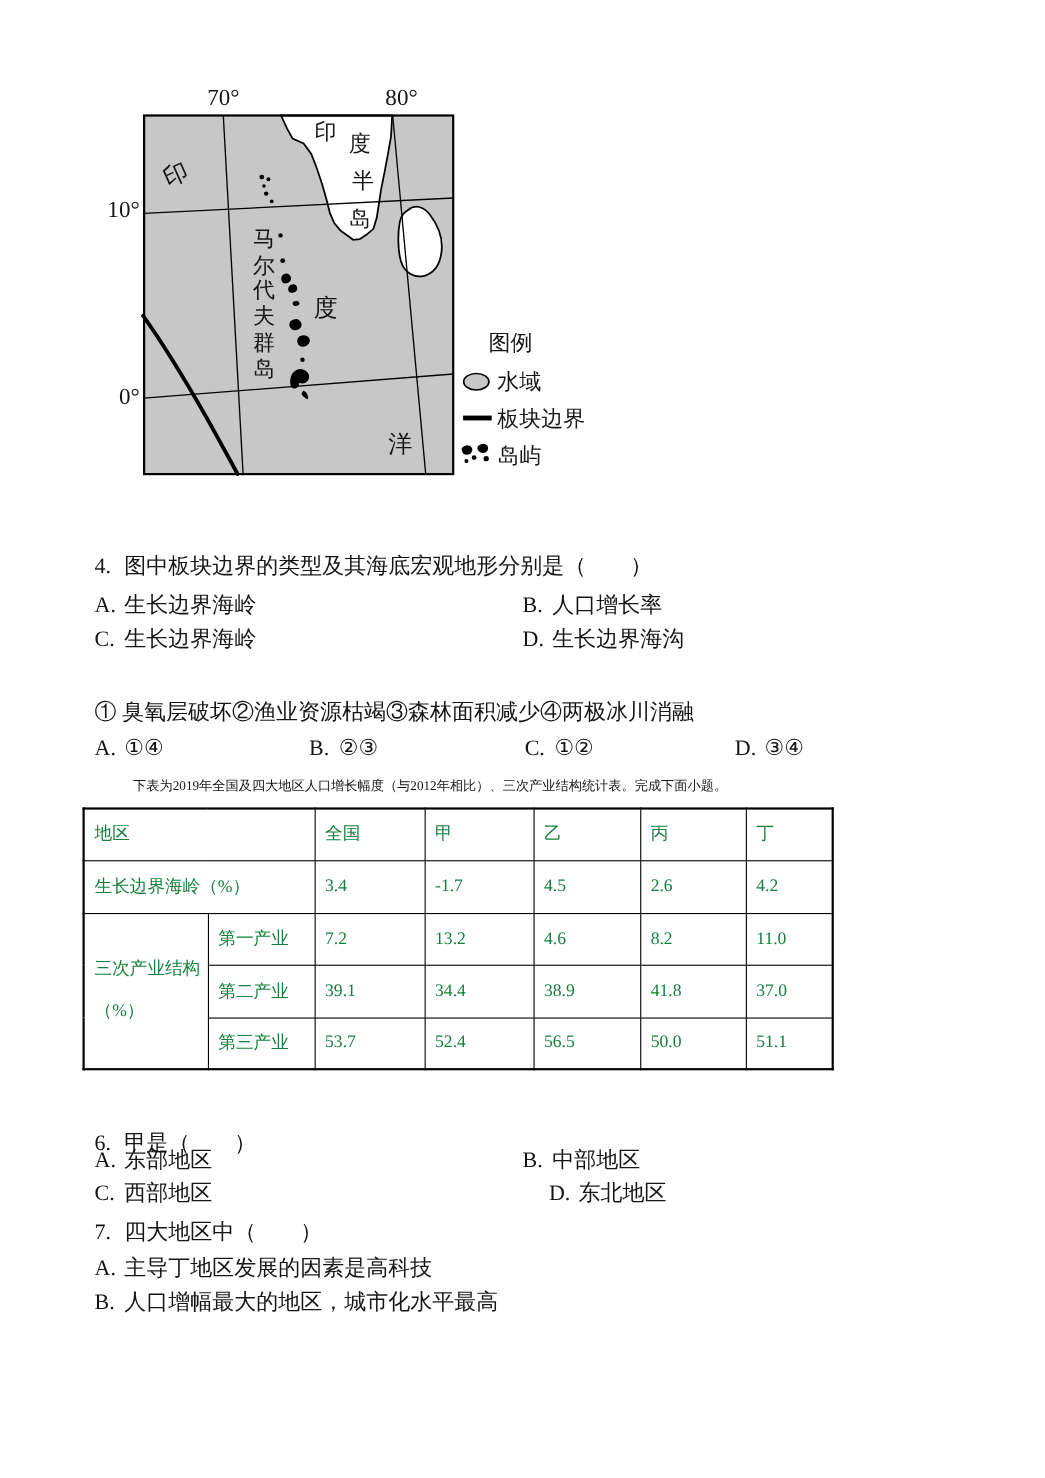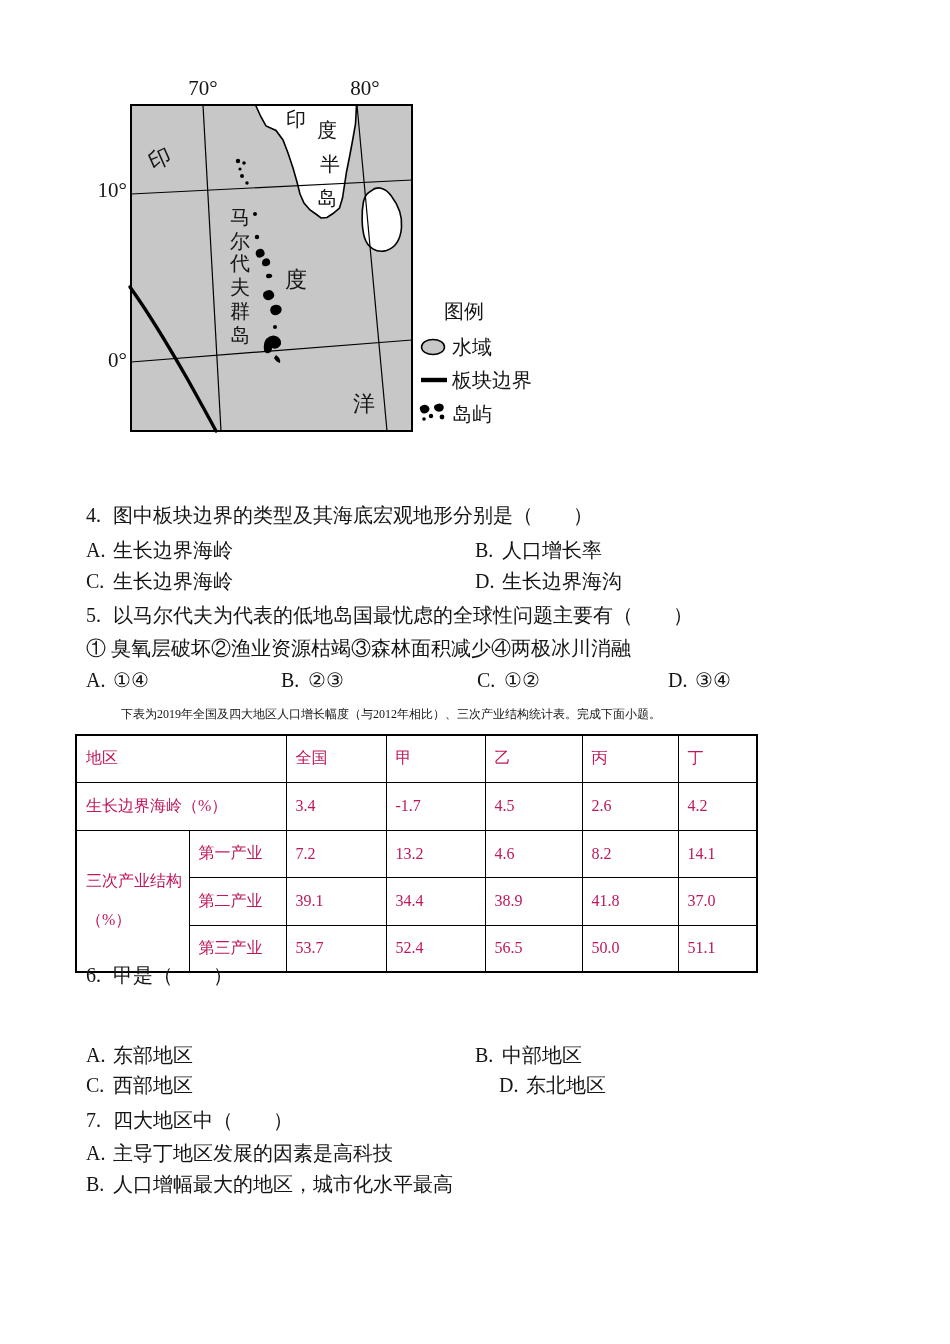--- a/index.html
+++ b/index.html
@@ -5,21 +5,21 @@
   html,body{margin:0;padding:0;background:#ffffff;}
   .page{position:relative;width:831px;height:1344px;background:#ffffff;overflow:hidden;
         font-family:"Liberation Serif","DejaVu Serif",serif;color:#151515;}
   .map-svg{position:absolute;left:0;top:0;}
   .map-svg text{font-family:"Liberation Serif","DejaVu Serif",serif;fill:#151515;}
   .line{position:absolute;white-space:nowrap;font-size:20px;line-height:22px;color:#151515;}
   .num{display:inline-block;min-width:27px;}
   .intro{font-size:12px;}
   table.stats{position:absolute;left:75px;top:734px;border-collapse:collapse;table-layout:fixed;
         border:2px solid #000;}
-  table.stats td{border:1.5px solid #000;font-size:16px;color:#be185d;vertical-align:middle;
+  table.stats td{border:1.5px solid #000;font-size:16px;color:#15803d;vertical-align:middle;
         padding:0 2px 0 9px;overflow:hidden;}
   td.ind-label{padding-right:14px;line-height:2.4;word-break:break-all;}
 </style>
 </head>
 <body>
 
 <div class="page">
 
   <svg class="map-svg" width="950" height="470" viewBox="0 0 950 470">
 
@@ -114,23 +114,20 @@
   <div class="line" style="left:475px;top:539px">
     <span class="num">B.</span><span>人口增长率</span>
   </div>
   <div class="line" style="left:86px;top:570px">
     <span class="num">C.</span><span>生长边界海岭</span>
   </div>
   <div class="line" style="left:475px;top:570px">
     <span class="num">D.</span><span>生长边界海沟</span>
   </div>
 
-  <div class="line" style="left:86px;top:604px">
-    <span class="num">5.</span><span>以马尔代夫为代表的低地岛国最忧虑的全球性问题主要有（　　）</span>
-  </div>
   <div class="line" style="left:86px;top:637px">
     <span>① 臭氧层破坏②渔业资源枯竭③森林面积减少④两极冰川消融</span>
   </div>
   <div class="line" style="left:86px;top:669px">
     <span class="num">A.</span><span>①④</span>
   </div>
   <div class="line" style="left:281px;top:669px">
     <span class="num">B.</span><span>②③</span>
   </div>
   <div class="line" style="left:477px;top:669px">
@@ -171,42 +168,42 @@
       <td>2.6</td>
       <td>4.2</td>
     </tr>
     <tr style="height:47px">
       <td rowspan="3" class="ind-label">三次产业结构（%）</td>
       <td>第一产业</td>
       <td>7.2</td>
       <td>13.2</td>
       <td>4.6</td>
       <td>8.2</td>
-      <td>14.1</td>
+      <td>11.0</td>
     </tr>
     <tr style="height:48px">
       <td>第二产业</td>
       <td>39.1</td>
       <td>34.4</td>
       <td>38.9</td>
       <td>41.8</td>
       <td>37.0</td>
     </tr>
     <tr style="height:47px">
       <td>第三产业</td>
       <td>53.7</td>
       <td>52.4</td>
       <td>56.5</td>
       <td>50.0</td>
       <td>51.1</td>
     </tr>
   </tbody>
     </table>
 
-  <div class="line" style="left:86px;top:964px">
+  <div class="line" style="left:86px;top:1028px">
     <span class="num">6.</span><span>甲是（　　）</span>
   </div>
   <div class="line" style="left:86px;top:1044px">
     <span class="num">A.</span><span>东部地区</span>
   </div>
   <div class="line" style="left:475px;top:1044px">
     <span class="num">B.</span><span>中部地区</span>
   </div>
   <div class="line" style="left:86px;top:1074px">
     <span class="num">C.</span><span>西部地区</span>

